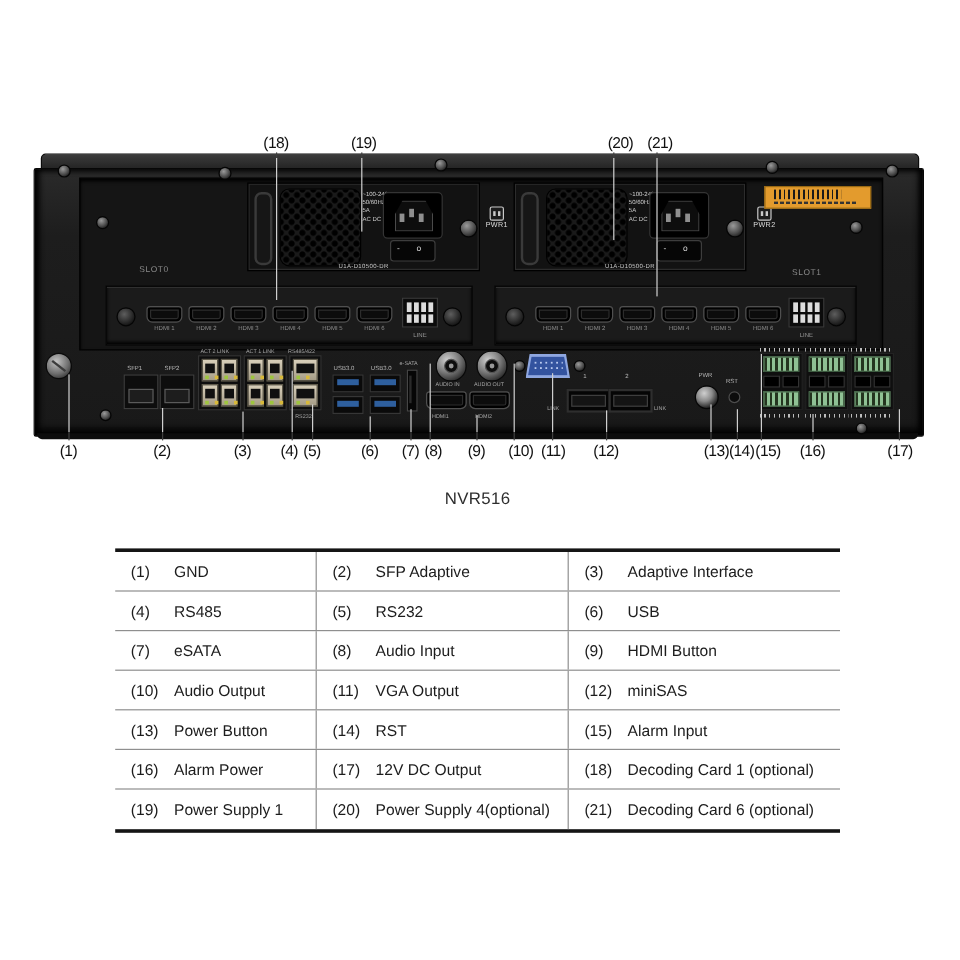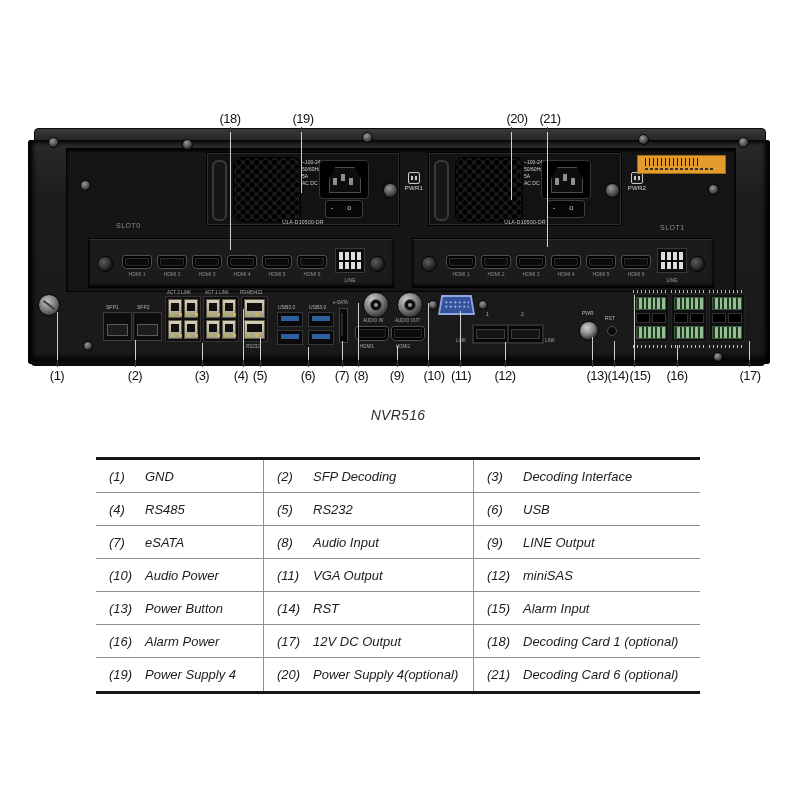--- a/index.html
+++ b/index.html
@@ -1,18 +1,18 @@
 <!DOCTYPE html>
 <html><head>
 <meta charset="utf-8">
 <style>
   html,body{margin:0;padding:0;background:#fff;}
   body{font-family:"Liberation Sans",sans-serif;}
   .stage{position:relative;width:800px;height:800px;background:#fff;overflow:hidden;}
-  .abs{position:absolute;font-style:italic;}
+  .abs{position:absolute;}
 
   
   .co{position:absolute;font-size:13px;color:#111;transform:translateX(-50%);white-space:nowrap;letter-spacing:-0.5px;}
   .ld{position:absolute;width:1px;}
   .ldt{background:linear-gradient(180deg,#3f3f3f 0 5px,#cfcfcf 5px);}
   .ldb{background:linear-gradient(180deg,#cfcfcf calc(100% - 7px),#3f3f3f calc(100% - 7px));}
 
   
   .chassis-top{left:34px;top:128px;width:730px;height:16px;background:linear-gradient(180deg,#3b3b3b,#1b1b1b);border-radius:4px 4px 0 0;border:1px solid #0a0a0a;}
   .chassis{left:28px;top:140px;width:740px;height:222px;background:linear-gradient(180deg,#2a2a2a,#1d1d1d 25%,#191919);border:1px solid #070707;border-radius:2px;box-shadow:inset 3px 0 5px #000,inset -3px 0 5px #000,inset 0 -5px 7px #000;}
@@ -390,25 +390,25 @@
   <div class="abs model">NVR516</div>
 
   <div class="abs legend">
     <div class="lrow">
       <div class="lcell">
           <span class="lnum">(1)</span>
           <span>GND</span>
         </div>
       <div class="lcell">
           <span class="lnum">(2)</span>
-          <span>SFP Decoding</span>
+          <span>SFP Adaptive</span>
         </div>
       <div class="lcell">
           <span class="lnum">(3)</span>
-          <span>Decoding Interface</span>
+          <span>Adaptive Interface</span>
         </div>
     </div>
     <div class="lrow">
       <div class="lcell">
           <span class="lnum">(4)</span>
           <span>RS485</span>
         </div>
       <div class="lcell">
           <span class="lnum">(5)</span>
           <span>RS232</span>
@@ -422,27 +422,27 @@
       <div class="lcell">
           <span class="lnum">(7)</span>
           <span>eSATA</span>
         </div>
       <div class="lcell">
           <span class="lnum">(8)</span>
           <span>Audio Input</span>
         </div>
       <div class="lcell">
           <span class="lnum">(9)</span>
-          <span>LINE Output</span>
+          <span>HDMI Button</span>
         </div>
     </div>
     <div class="lrow">
       <div class="lcell">
           <span class="lnum">(10)</span>
-          <span>Audio Power</span>
+          <span>Audio Output</span>
         </div>
       <div class="lcell">
           <span class="lnum">(11)</span>
           <span>VGA Output</span>
         </div>
       <div class="lcell">
           <span class="lnum">(12)</span>
           <span>miniSAS</span>
         </div>
     </div>
@@ -470,21 +470,21 @@
           <span>12V DC Output</span>
         </div>
       <div class="lcell">
           <span class="lnum">(18)</span>
           <span>Decoding Card 1 (optional)</span>
         </div>
     </div>
     <div class="lrow">
       <div class="lcell">
           <span class="lnum">(19)</span>
-          <span>Power Supply 4</span>
+          <span>Power Supply 1</span>
         </div>
       <div class="lcell">
           <span class="lnum">(20)</span>
           <span>Power Supply 4(optional)</span>
         </div>
       <div class="lcell">
           <span class="lnum">(21)</span>
           <span>Decoding Card 6 (optional)</span>
         </div>
     </div>

